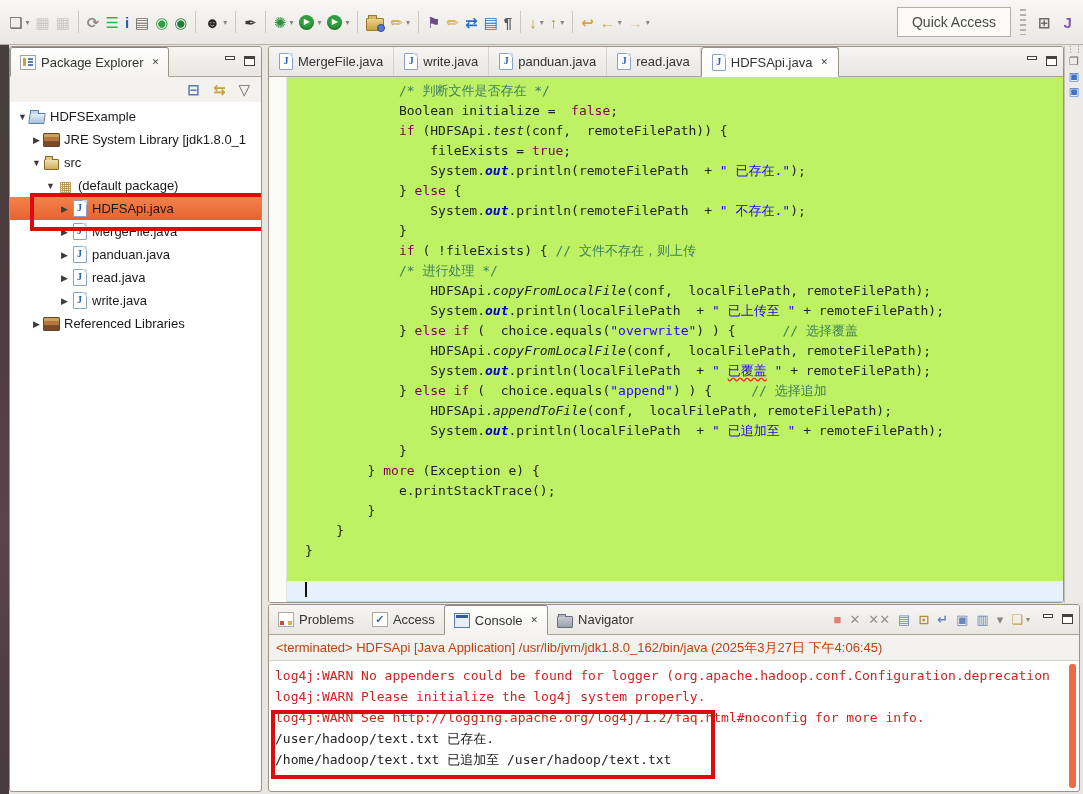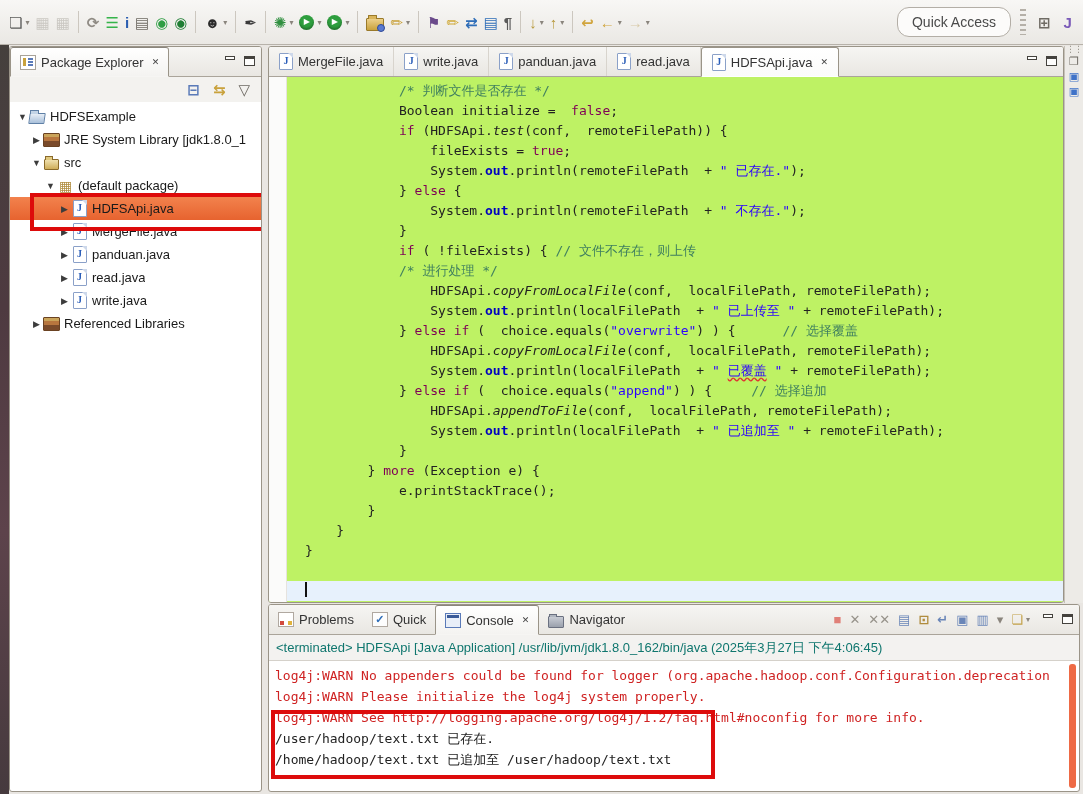--- a/index.html
+++ b/index.html
@@ -17,21 +17,21 @@
   .sep{width:1px;height:22px;background:#ccc7bf;margin:0 5px;flex:none}
   .circ{width:15px;height:15px;border-radius:50%;display:inline-flex;align-items:center;justify-content:center;
         box-shadow:inset 0 -2px 2px rgba(0,0,0,.25)}
   .circ span{color:#fff;font-size:8px;line-height:1}
   .fldr{width:16px;height:11px;background:linear-gradient(#ecd08a,#c9a23c);border:1px solid #9a7a2a;border-radius:1px;
         position:relative;margin-top:4px;display:inline-block}
   .fldr::before{content:"";position:absolute;top:-4px;left:1px;width:7px;height:3px;background:#d9b55a;
         border:1px solid #9a7a2a;border-bottom:none;border-radius:1px 1px 0 0}
   .fldr::after{content:"";position:absolute;right:-2px;bottom:-2px;width:6px;height:6px;border-radius:50%;background:#5a7ad0;border:1px solid #2f4a98}
   .qa{height:30px;padding:0 14px;font-size:14px;color:#4a4a4a;background:#fcfbfa;border:1px solid #b3aea6;
-      border-radius:12px;font-family:inherit}
+      border-radius:0;font-family:inherit}
   .vdots{width:6px;height:26px;margin:0 9px;background:repeating-linear-gradient(#b5b0a8 0 2px,transparent 2px 5px);flex:none}
   #perspectives{display:flex;gap:7px;align-items:center;overflow:hidden;width:42px;flex:none}
   
   .lstrip{position:absolute;left:0;top:45px;width:9px;bottom:0;
           background:linear-gradient(#45403d,#4e3a40 35%,#5d434b 65%,#463a3e)}
   
   .panel{position:absolute;background:#fff;border:1px solid #9a9488;border-radius:3px;box-sizing:border-box;
          display:flex;flex-direction:column;overflow:hidden}
   .vhead{height:29px;flex:none;display:flex;align-items:stretch;background:linear-gradient(#f6f5f3,#e9e7e2);
          border-bottom:1px solid #aaa49a}
@@ -76,41 +76,41 @@
   .ebody{flex:1;display:flex;overflow:hidden;background:#bef264}
   .gutter{width:17px;background:#fbfbfa;border-right:1px solid #e6e3de;flex:none}
   .codearea{flex:1;position:relative;padding-top:4px;font:13px/20px "DejaVu Sans Mono","Liberation Mono",monospace;overflow:hidden}
   .cl{height:20px;white-space:pre;padding-left:18px}
   .cl.cur{background:#e7f1fc}
   .caret{display:inline-block;width:2px;height:15px;background:#111;vertical-align:-2px}
   .sg-k{color:#7f0055;font-weight:normal}
   .sg-s{color:#2a00ff}
   .sg-c{color:#3f7f5f}
   .sg-m{font-style:italic}
-  .sg-f{color:#0000c0;font-weight:bold}
+  .sg-f{color:#0000c0;font-style:italic;font-weight:bold}
   .sg-sw{color:#2a00ff;text-decoration:underline wavy #e03030;text-underline-offset:2px}
   
   .rstrip{position:absolute;left:1064px;top:46px;width:19px;height:557px;background:#edebe7;border-left:1px solid #c6c1b8;
           display:flex;flex-direction:column;align-items:center;padding-top:1px;gap:4px;box-sizing:border-box}
   .rstrip .hndl{color:#9a958c;font-size:9px;line-height:5px;letter-spacing:-1px}
   .rstrip .fvi{font-size:11px;line-height:1}
   
   .cti{width:14px;height:13px;display:inline-block;position:relative;flex:none}
   .cti-problems{background:#fff;border:1px solid #b0a8a0}
   .cti-problems::before{content:"";position:absolute;left:1px;bottom:1px;width:4px;height:4px;background:#d24a3e}
   .cti-problems::after{content:"";position:absolute;right:1px;bottom:1px;width:4px;height:4px;background:#e0b23c}
   .cti-tasks{background:#fdfdfd;border:1px solid #b0a8a0;color:#2f6eb8;font:bold 11px/12px "Liberation Sans",sans-serif;text-align:center}
   .cti-console{background:#e8eef8;border:1px solid #5a7ab8}
   .cti-console::before{content:"";position:absolute;left:1px;top:1px;right:1px;height:3px;background:#3a5a98}
   .cti-navigator{background:linear-gradient(#c8ccd4,#9aa0ac);border:1px solid #6a7080;border-radius:1px;top:2px;height:10px}
   .cti-navigator::before{content:"";position:absolute;left:0;top:-3px;width:6px;height:2px;background:#b0b6c0;border:1px solid #6a7080;border-bottom:none}
   .cti-pkgexp{background:#fff;border:1px solid #a8a298}
   .cti-pkgexp::before{content:"";position:absolute;left:2px;top:2px;width:3px;height:8px;background:#c9a23c}
   .cti-pkgexp::after{content:"";position:absolute;left:7px;top:2px;width:5px;height:2px;background:#5a7ab8;box-shadow:0 3px 0 #5a7ab8,0 6px 0 #5a7ab8}
-  .cstatus{height:25px;flex:none;background:#f3f2f0;border-bottom:1px solid #d5d1ca;font-size:13px;color:#0f766e;
+  .cstatus{height:25px;flex:none;background:#f3f2f0;border-bottom:1px solid #d5d1ca;font-size:13px;color:#c2410c;
            display:flex;align-items:center;padding:0 7px;white-space:nowrap;overflow:hidden}
   .cout{flex:1;position:relative;font:13px/21px "DejaVu Sans Mono","Liberation Mono",monospace;padding:4px 6px;overflow:hidden}
   .ln{white-space:pre}
   .ln.stderr{color:#cf2323}
   .cannbox{position:absolute;left:2px;top:49px;width:436px;height:61px;border:4px solid #dd0b0b}
   .cscroll{position:absolute;right:3px;top:3px;bottom:3px;width:7px;background:#ee6a45;border-radius:3px}
   .ca .g{font-size:13px}
 </style>
 </head>
 <body>
@@ -396,21 +396,21 @@
 
 <div class="panel" style="left:268px;top:604px;right:3px;bottom:2px">
   <div class="vhead">
     <div style="display:flex" id="console-tabs">
         <div class="vtab">
           <span class="cti cti-problems"></span>
           <span>Problems</span>
         </div>
         <div class="vtab">
           <span class="cti cti-tasks">✓</span>
-          <span>Quick</span>
+          <span>Access</span>
         </div>
         <div class="vtab active">
           <span class="cti cti-console"></span>
           <span>Console</span>
           <span class="vclose">✕</span>
         </div>
         <div class="vtab">
           <span class="cti cti-navigator"></span>
           <span>Navigator</span>
         </div>

